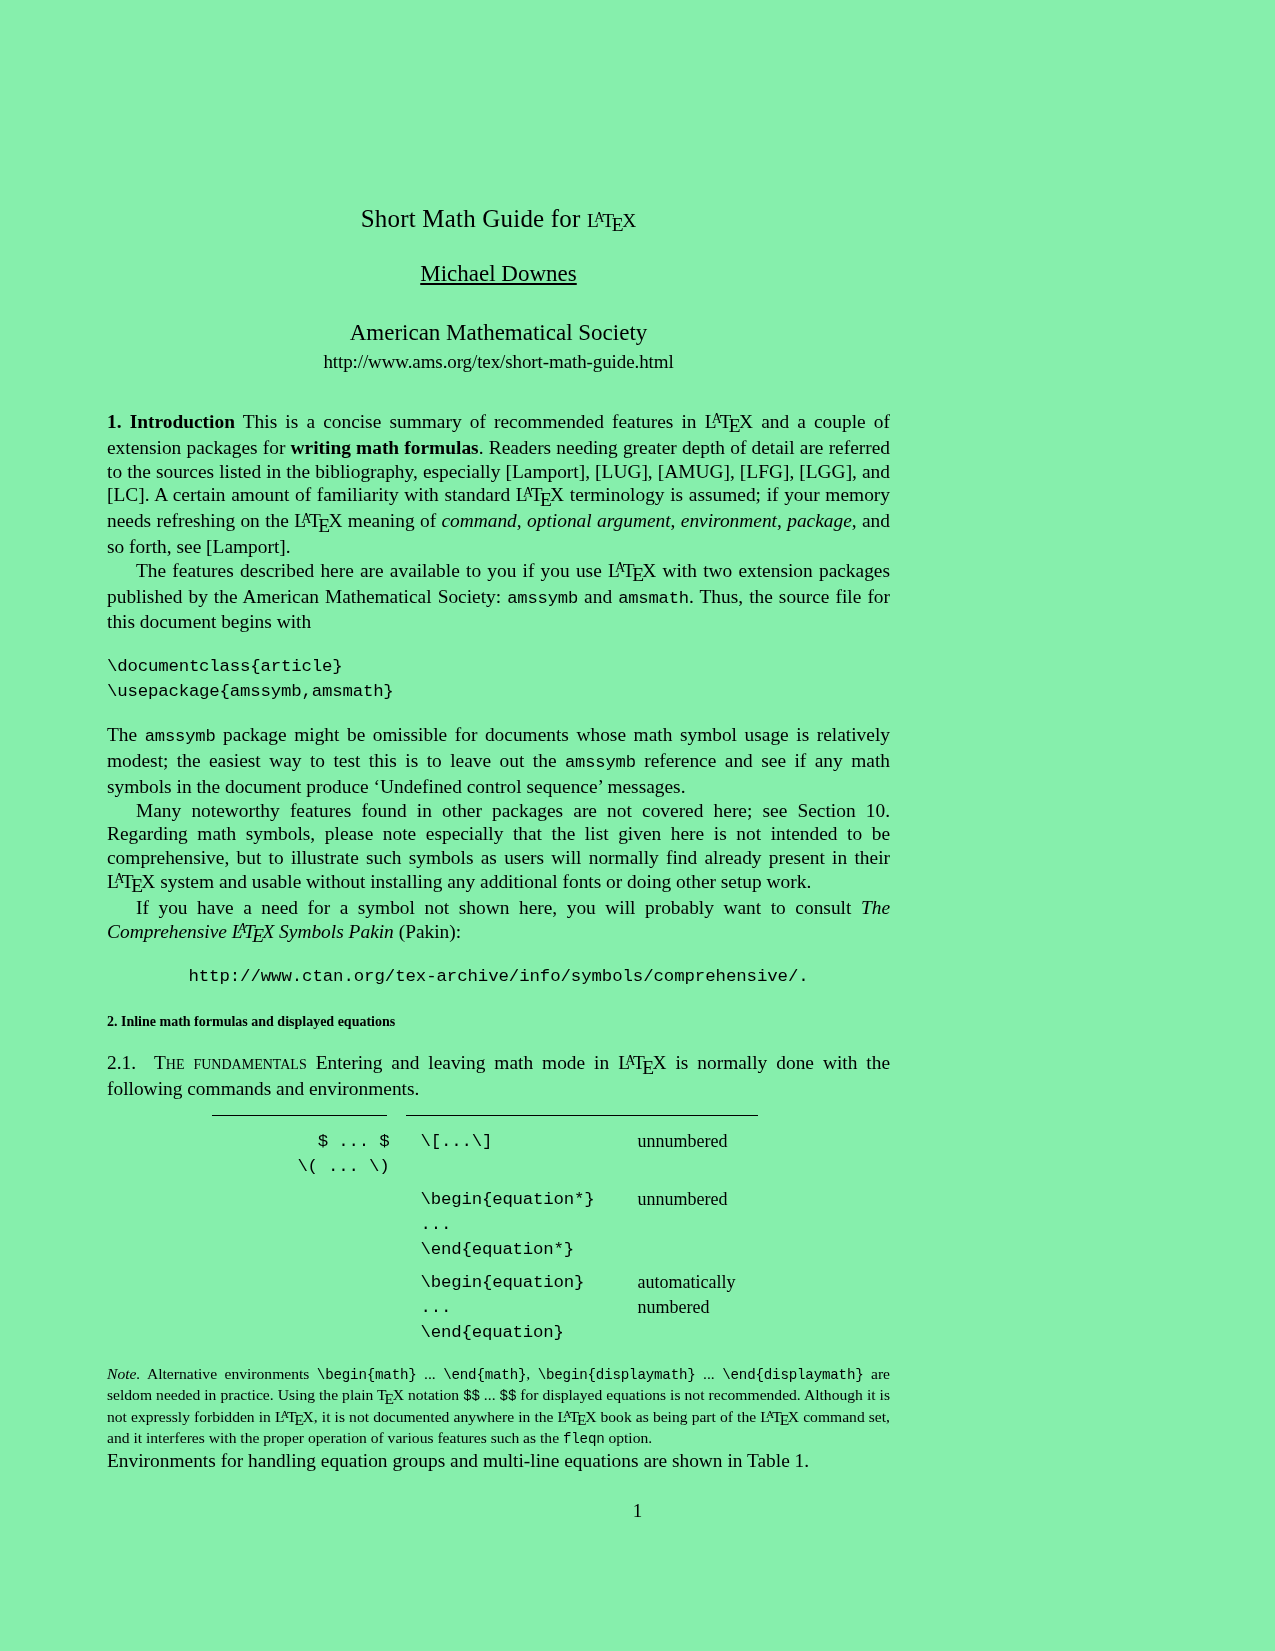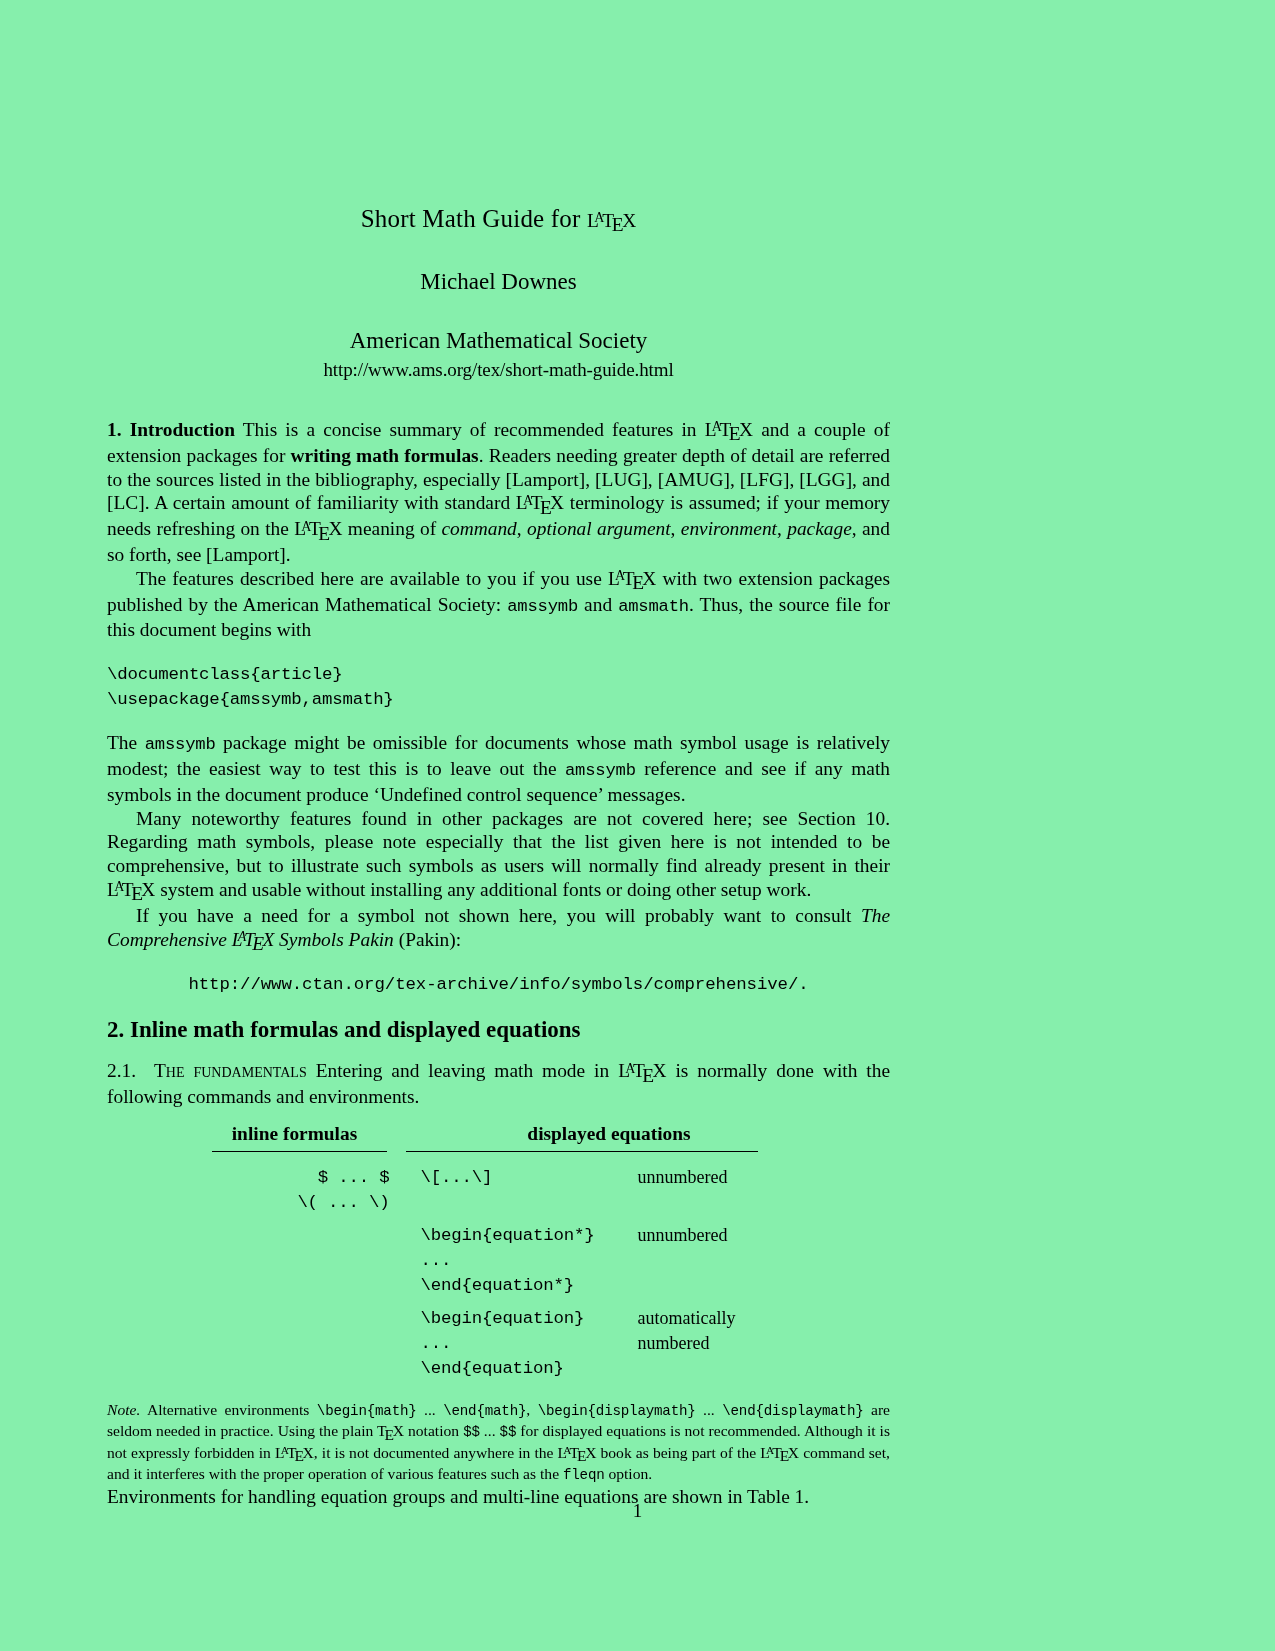--- a/index.html
+++ b/index.html
@@ -27,21 +27,22 @@
   }
   
   .title-block { text-align: center; }
   .doc-title {
     font-size: 25px;
     margin-top: 205px;
     letter-spacing: 0.2px;
   }
   .author {
     font-size: 23px;
-    margin-top: 36px;
+    margin-top: 28px;
+    text-decoration: underline;
   }
   .affiliation {
     font-size: 23px;
     margin-top: 33px;
   }
   .version-line {
     font-size: 19px;
     margin-top: 51px;
   }
   .version-url {
@@ -103,21 +104,21 @@
   .center-url {
     font-family: "Liberation Mono", "DejaVu Sans Mono", monospace;
     font-size: 17.4px;
     text-align: center;
     margin-top: 22px;
     margin-bottom: 21px;
     letter-spacing: -0.1px;
   }
   
   h2.section {
-    font-size: 23px;
+    font-size: 14px;
     font-weight: bold;
     margin: 0 0 0 0;
     padding-top: 3px;
     line-height: 24px;
   }
   .smallcaps {
     font-variant: small-caps;
     font-size: 19.4px;
   }
   
@@ -224,24 +225,20 @@
     <p class="body indent"><span>If you have a need for a symbol not shown here, you will probably want to consult </span><span class="ital">The Comprehensive </span><span class="latex ital">L<span class="a">A</span>T<span class="e">E</span>X</span><span class="ital"> Symbols Pakin</span><span> (Pakin):</span></p>
 
     <div class="center-url">http://www.ctan.org/tex-archive/info/symbols/comprehensive/.</div>
 
     <h2 class="section"><span>2.</span> <span>Inline math formulas and displayed equations</span></h2>
 
     <p class="body" style="margin-top:17px;"><span>2.1.</span>&nbsp; <span class="smallcaps">The fundamentals</span><span> Entering and leaving math mode in </span><span class="latex">L<span class="a">A</span>T<span class="e">E</span>X</span><span> is normally done with the following commands and environments.</span></p>
 
     <table class="fundamentals">
       <tbody>
-          <tr>
-        <th class="col-inline hdr-inline">inline formulas</th>
-        <th class="col-disp hdr-disp" colspan="2">displayed equations</th>
-      </tr>
       <tr>
         <td class="rule-cell">
               <div class="rule-inline"></div>
             </td>
         <td class="rule-cell" colspan="2">
               <div class="rule-disp"></div>
             </td>
       </tr>
       <tr>
         <td class="col-inline cell-mono pad-top-lg">$ ... $</td>

